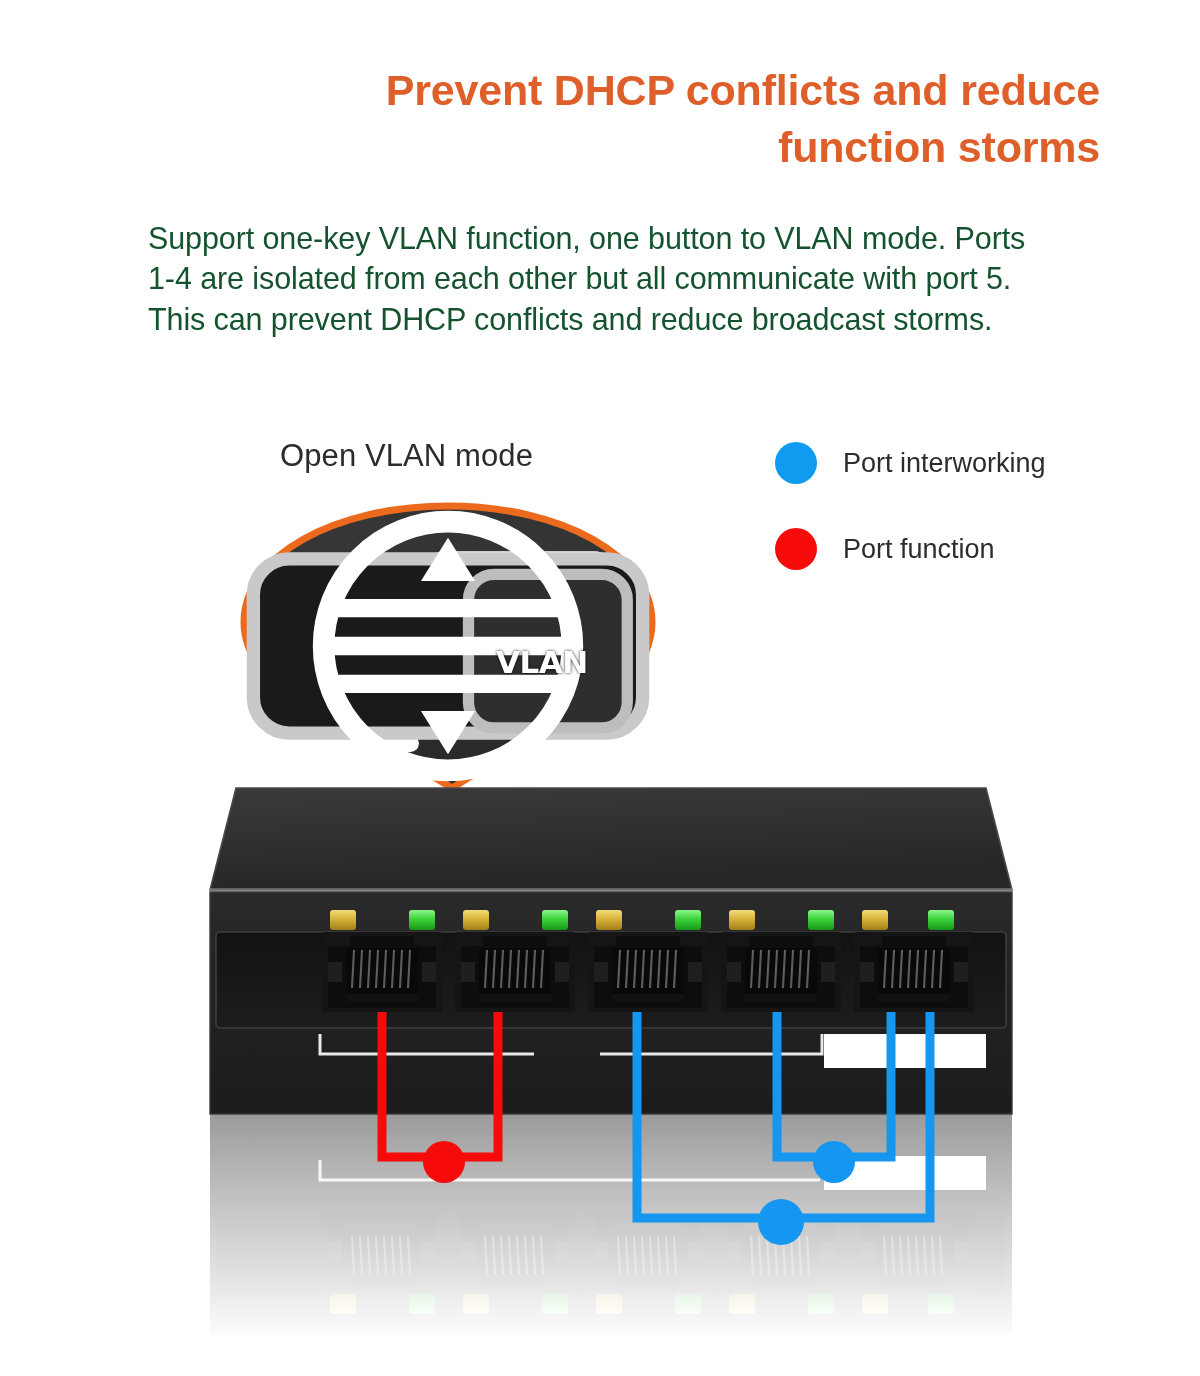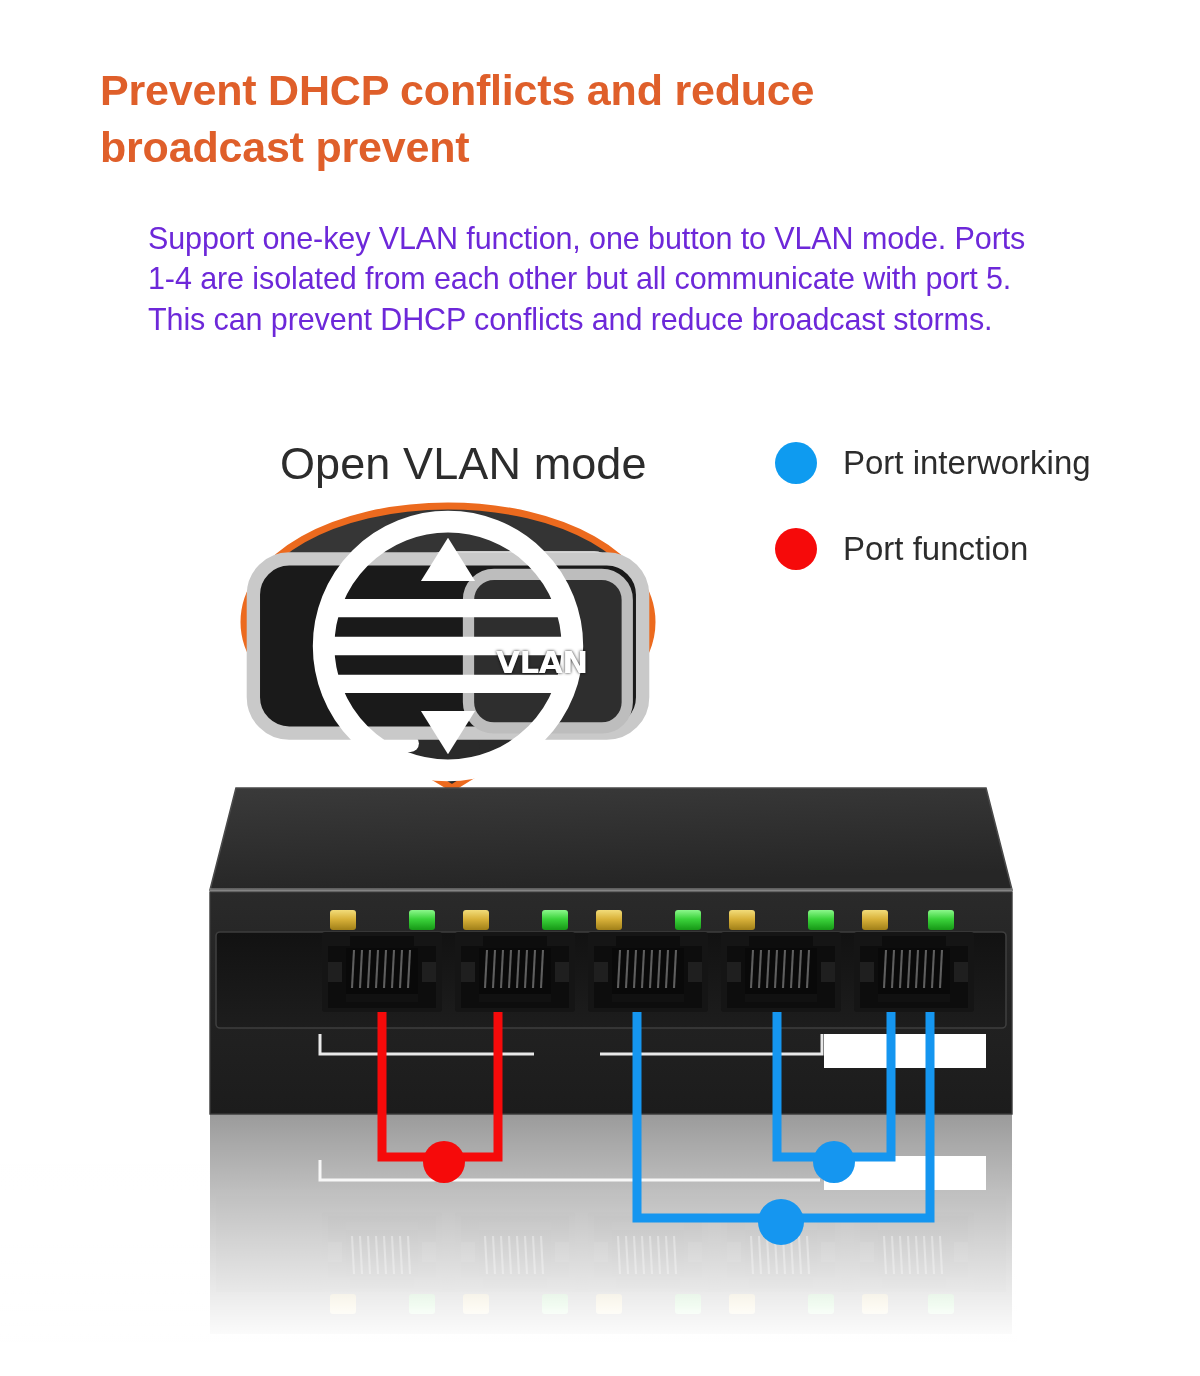--- a/index.html
+++ b/index.html
@@ -9,50 +9,50 @@
     background:#ffffff;
     font-family:"Liberation Sans", sans-serif;
     overflow:hidden;
     position:relative;
   }
   .page{position:relative;width:1200px;height:1376px;}
 
   
   .headline{
     position:absolute;left:100px;top:62px;width:1000px;
-    text-align:left;
+    text-align:right;
     font-size:43px;line-height:1.32;
     font-weight:700;
     color:#DF5F2A;
     letter-spacing:-0.2px;
   }
 
   
   .bodycopy{
     position:absolute;left:148px;top:218px;width:890px;
     font-size:30.5px;line-height:1.32;
-    color:#6d28d9;
+    color:#14532d;
     letter-spacing:-0.1px;
   }
 
   
   .vlan-mode-label{
     position:absolute;left:280px;top:438px;
-    font-size:45px;color:#2c2c2c;
+    font-size:31px;color:#2c2c2c;
     letter-spacing:0.1px;
     white-space:nowrap;
   }
 
   
   .legend{position:absolute;left:775px;top:432px;}
   .legend-row{display:flex;align-items:center;height:62px;margin-bottom:24px;}
   .legend-dot{width:42px;height:42px;border-radius:50%;flex:0 0 auto;}
   .legend-dot.blue{background:#0e9bf0;}
   .legend-dot.red{background:#f60a0a;}
-  .legend-text{margin-left:26px;font-size:33px;color:#2c2c2c;white-space:nowrap;}
+  .legend-text{margin-left:26px;font-size:27px;color:#2c2c2c;white-space:nowrap;}
 
   
   .callout{
     position:absolute;left:238px;top:500px;
     width:420px;height:292px;
   }
   .callout svg{position:absolute;left:0;top:0;width:420px;height:292px;}
 
   .callout-inner{
     position:absolute;left:0;top:0;width:420px;height:292px;
@@ -87,21 +87,21 @@
   .device{position:absolute;left:0px;top:782px;width:1200px;height:560px;}
   .device svg{position:absolute;left:0;top:0;}
 </style>
 </head>
 <body>
 
 <div class="page">
 
   <div class="headline">
     <div>Prevent DHCP conflicts and reduce</div>
-    <div>broadcast prevent</div>
+    <div>function storms</div>
   </div>
 
   <div class="bodycopy">Support one-key VLAN function, one button to VLAN mode. Ports 1-4 are isolated from each other but all communicate with port 5. This can prevent DHCP conflicts and reduce broadcast storms.</div>
 
   <div class="vlan-mode-label">Open VLAN mode</div>
 
   <div class="legend">
     <div class="legend-row">
       <span class="legend-dot blue"></span>
       <span class="legend-text">Port interworking</span>

